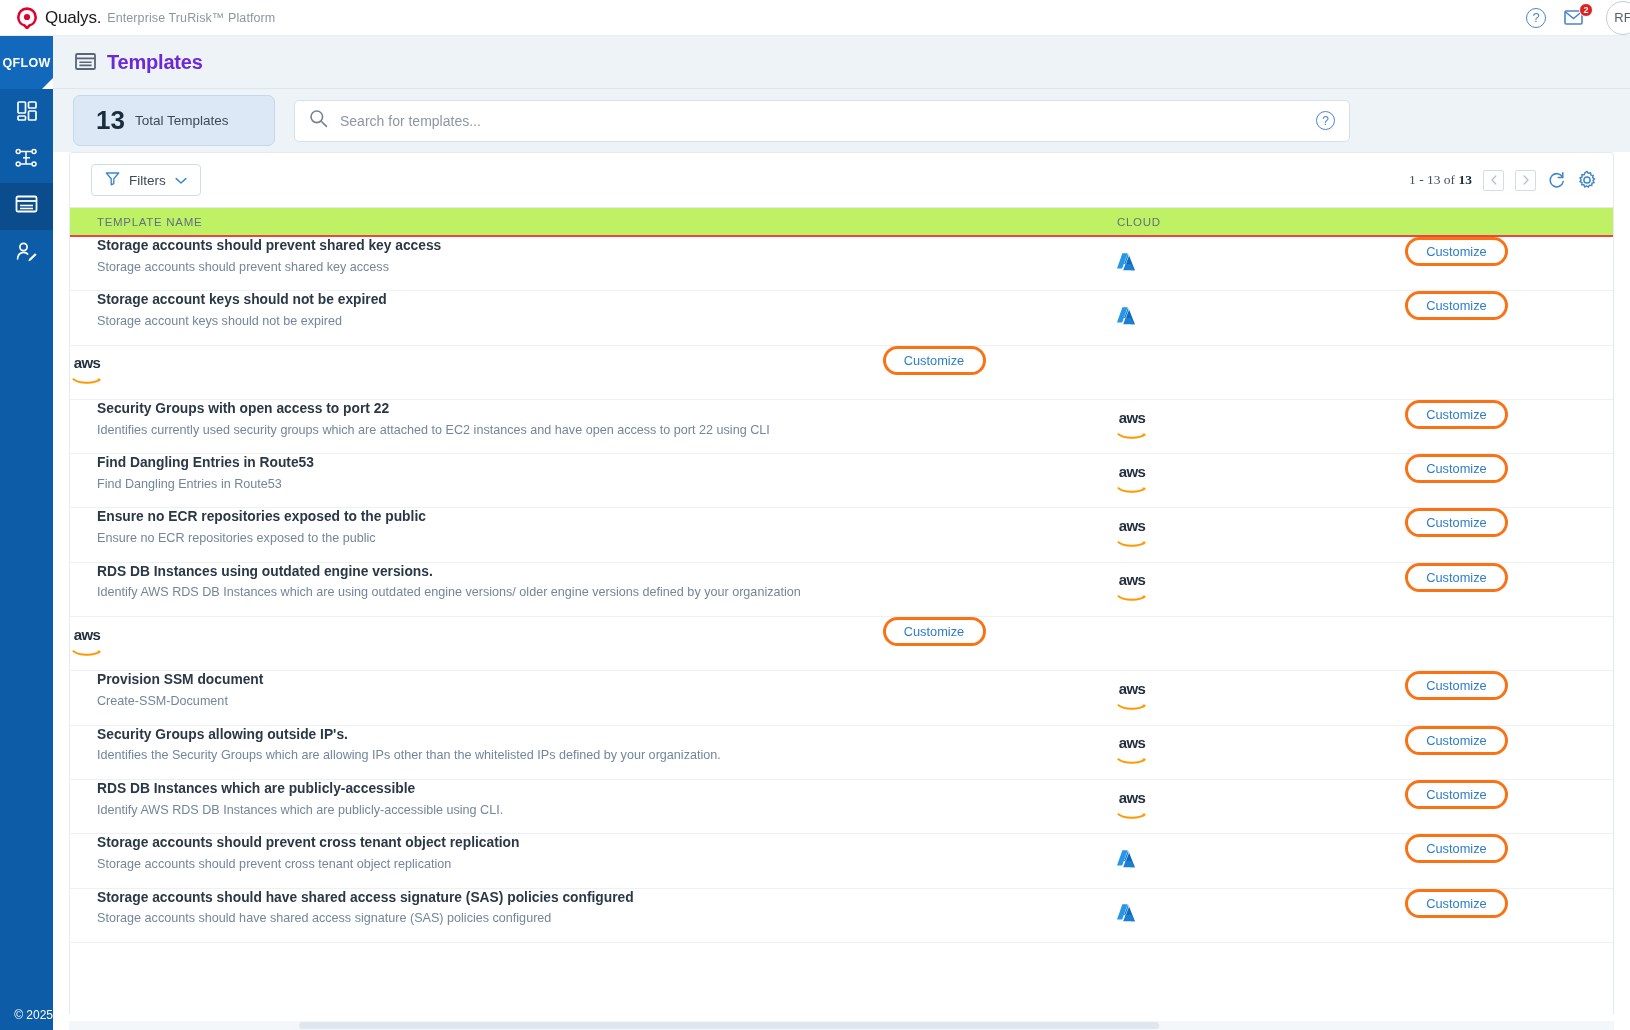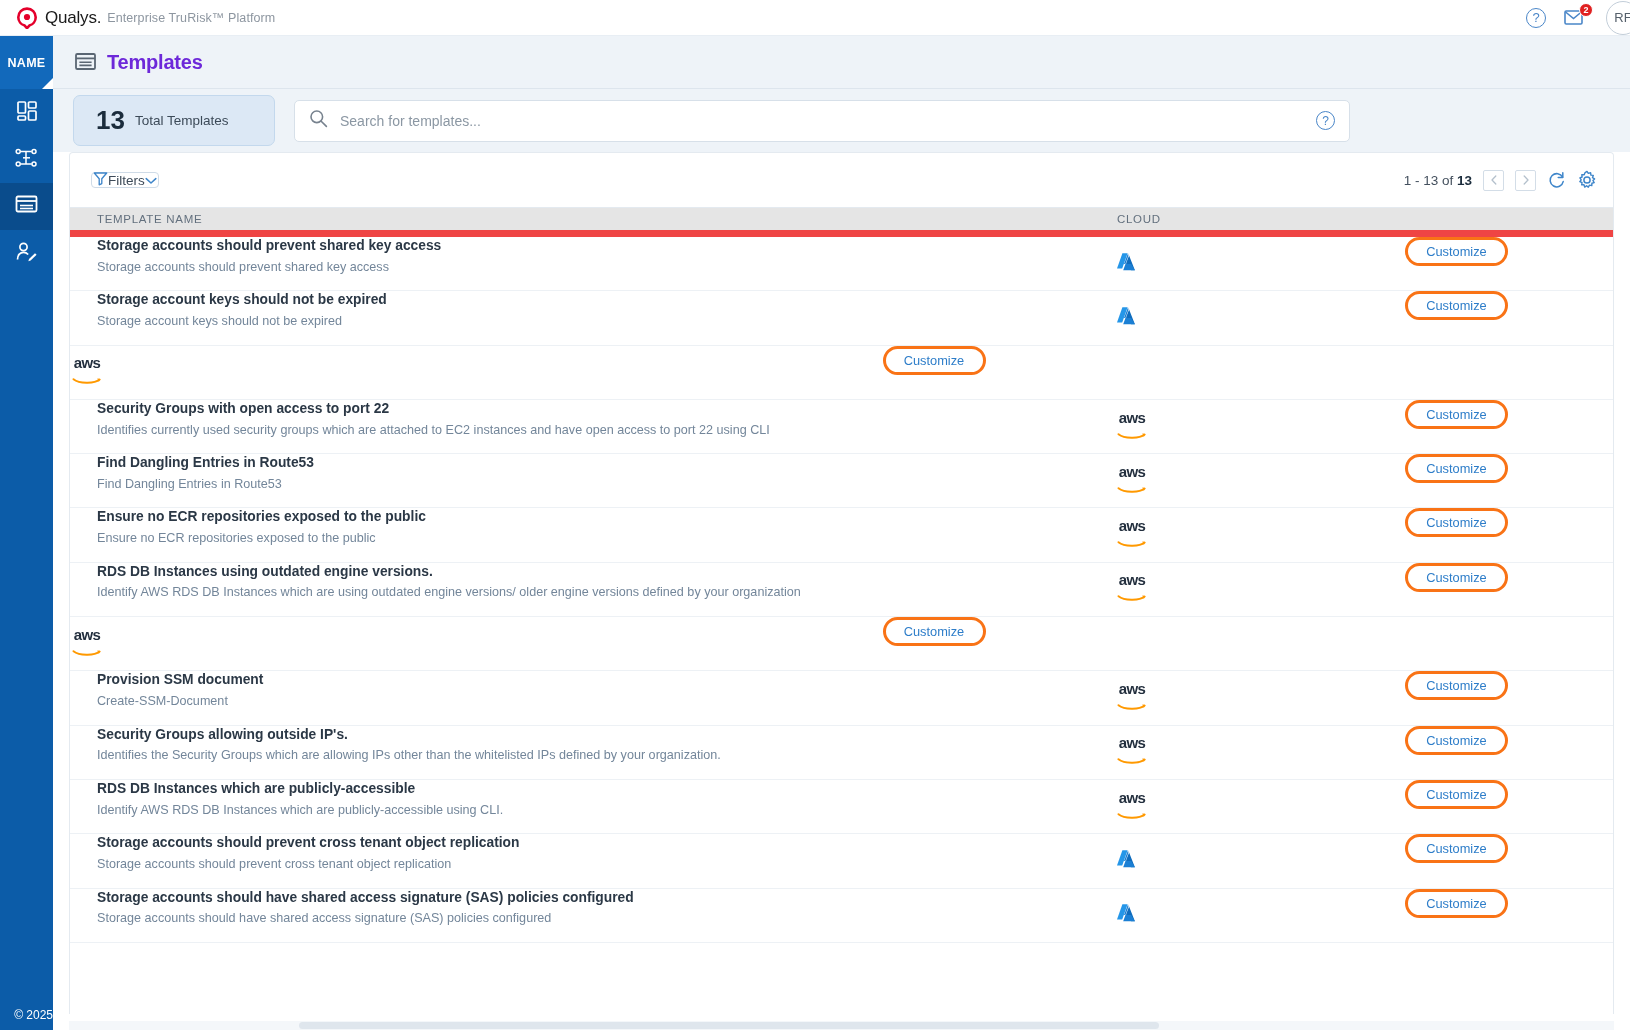--- a/index.html
+++ b/index.html
@@ -141,43 +141,43 @@
     border: 1px solid #e4eaf0;
     border-bottom: none;
     border-radius: 4px 4px 0 0;
     overflow: hidden;
   }
   .toolbar {
     height: 54px; display: flex; align-items: center;
     padding: 0 16px 0 21px;
   }
   .filters-btn {
-    display: flex; align-items: center; 
-    height: 16px; padding: 0 1px;
+    display: flex; align-items: center; gap: 9px;
+    height: 32px; padding: 0 13px;
     border: 1px solid #cfdbe7; border-radius: 4px;
     background: #fff; cursor: pointer;
     font-size: 13.5px; color: #3d4a58;
   }
   .tb-right {
-    margin-left: auto; display: flex; align-items: center; gap: 11px;
+    margin-left: auto; display: flex; align-items: center; gap: 11px; font-family: Liberation Serif, serif;
   }
   .pageinfo { font-size: 13.5px; color: #44505e; }
   .pageinfo b { color: #1b2c3c; }
   .pg-btn {
     width: 21px; height: 21px; border: 1px solid #d3dde7; border-radius: 2px;
     background: #fff; display: flex; align-items: center; justify-content: center;
     color: #b4c0cc; font-size: 11px; cursor: pointer;
   }
   .tb-icon { cursor: pointer; display: flex; align-items: center; }
 
   
   .thead {
-    height: 30px; background: #e5e5e5;
+    height: 30px; background: #bef264;
     display: flex; align-items: center;
-    border-top: 1px solid #e4eaf0; border-bottom: 7px solid #ef4444;
+    border-top: 1px solid #e4eaf0; border-bottom: 2px solid #ef4444;
   }
   .th {
     font-size: 11.5px; color: #63707e; letter-spacing: 0.7px; font-weight: normal;
   }
   .th-name { margin-left: 27px; width: 1020px; }
   .th-cloud { width: 180px; }
 
   .row {
     display: flex; 
     height: 54.3px;
@@ -242,21 +242,21 @@
         <rect x="1" y="3" width="17" height="13" rx="1.2" fill="none" stroke="#4a86c8" stroke-width="1.6"></rect>
         <path d="M1.6 4 L9.5 10.5 L17.4 4" fill="none" stroke="#4a86c8" stroke-width="1.6"></path>
       </svg>
       <span class="badge">2</span>
     </span>
     <span class="avatar-top">RF</span>
   </div>
 </div>
 
 <div class="sidebar">
-  <div class="sb-head">NAME</div>
+  <div class="sb-head">QFLOW</div>
 
   <div class="sb-item">
     <span>
       <svg width="22" height="22" viewBox="0 0 22 22">
         <rect x="2" y="2" width="7.5" height="11" rx="1" fill="none" stroke="#ffffff" stroke-width="1.7"></rect>
         <rect x="12.5" y="2" width="7.5" height="6" rx="1" fill="none" stroke="#ffffff" stroke-width="1.7"></rect>
         <rect x="12.5" y="11" width="7.5" height="9" rx="1" fill="none" stroke="#ffffff" stroke-width="1.7"></rect>
         <rect x="2" y="16" width="7.5" height="4" rx="1" fill="none" stroke="#ffffff" stroke-width="1.7"></rect>
       </svg>
     </span>

